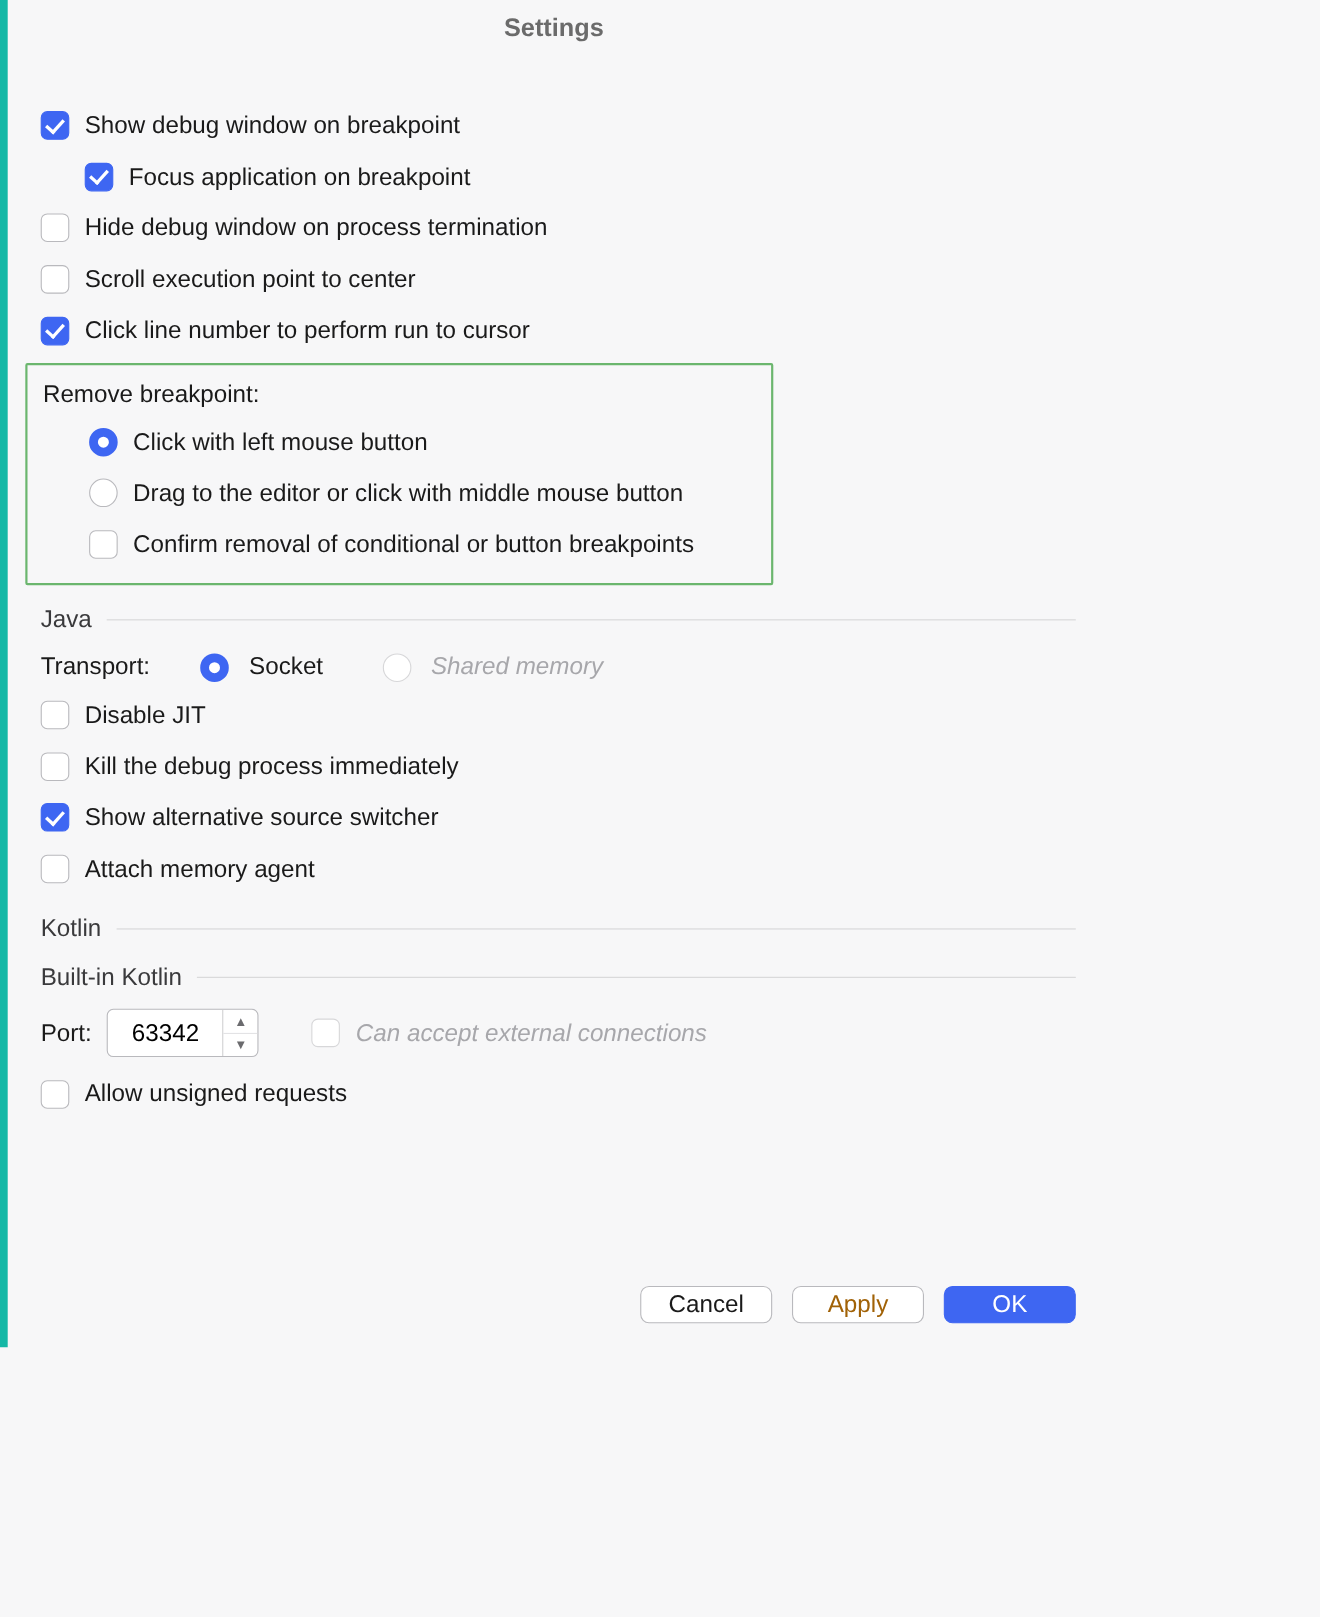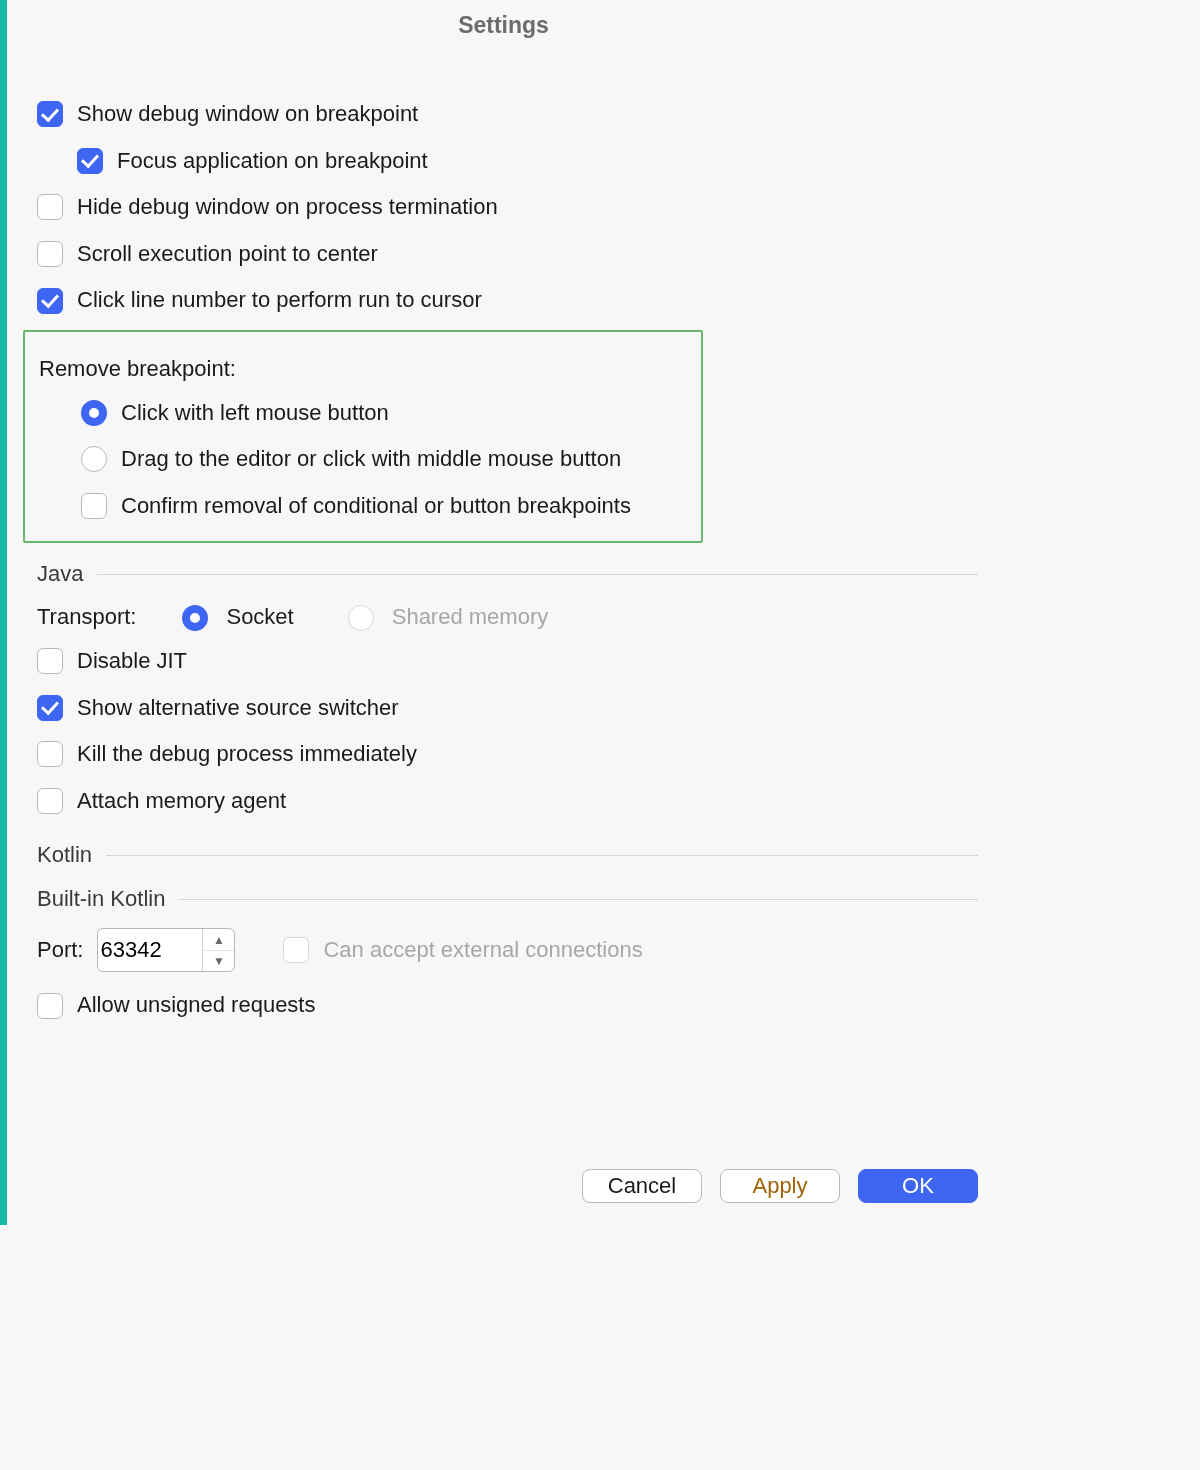--- a/index.html
+++ b/index.html
@@ -97,25 +97,25 @@
     position: relative;
   }
   .radio.selected {
     border: 8px solid #3e66f2;
     background: #fff;
   }
   .radio.disabled {
     border-color: #d7d7d9;
   }
   .label { line-height: 1.3; }
-  .label.disabled { color: #a7a7ab; }
+  .label.disabled { color: #a7a7ab; font-style: italic; }
   .highlight-box {
     border: 2px solid #6bb66e;
     border-radius: 2px;
-    padding: 23px 12px 12px 0;
+    padding: 12px 12px 12px 0;
     margin: 6px 0 18px -14px;
     width: 680px;
   }
   .highlight-box .section-label {
     padding-left: 14px;
     padding-bottom: 6px;
   }
   .highlight-box .row { padding-left: 56px; }
   .section-header {
     display: flex;
@@ -150,20 +150,21 @@
     border: 1.5px solid #b9b9bd;
     border-radius: 6px;
     background: #fff;
     height: 44px;
     overflow: hidden;
   }
   .spinner input {
     border: none;
     outline: none;
     width: 104px;
+    text-align: center;
     font-size: 22px;
     font-family: inherit;
     background: transparent;
   }
   .spinner .spin-btns {
     border-left: 1px solid #d1d1d3;
     width: 32px;
     display: flex;
     flex-direction: column;
   }
@@ -266,26 +267,26 @@
       <span style="width:18px"></span>
       <span class="radio disabled"></span>
       <span class="label disabled">Shared memory</span>
     </div>
 
     <div class="row">
       <span class="checkbox"></span>
       <span class="label">Disable JIT</span>
     </div>
     <div class="row">
+      <span class="checkbox"></span>
+      <span class="label">Kill the debug process immediately</span>
+    </div>
+    <div class="row">
       <span class="checkbox checked"></span>
       <span class="label">Show alternative source switcher</span>
-    </div>
-    <div class="row">
-      <span class="checkbox"></span>
-      <span class="label">Kill the debug process immediately</span>
     </div>
     <div class="row">
       <span class="checkbox"></span>
       <span class="label">Attach memory agent</span>
     </div>
 
     <div class="section-header">
       <span class="title-text">Kotlin</span>
       <span class="rule"></span>
     </div>

